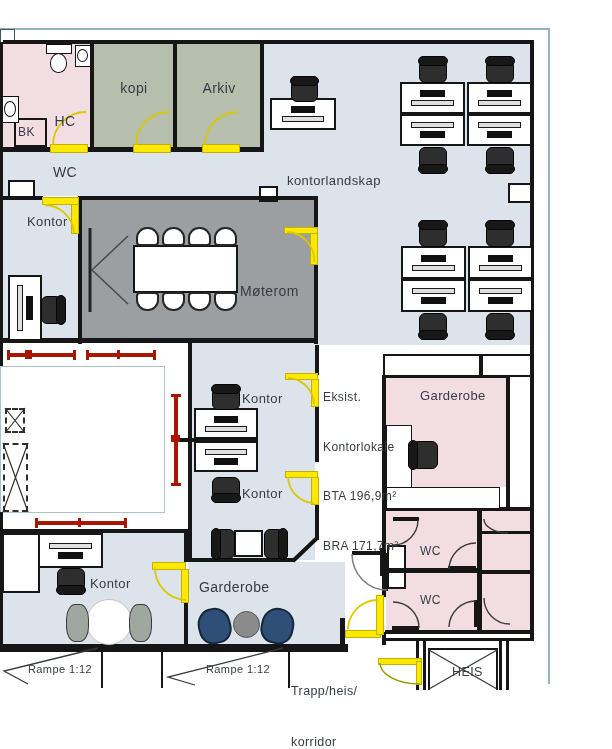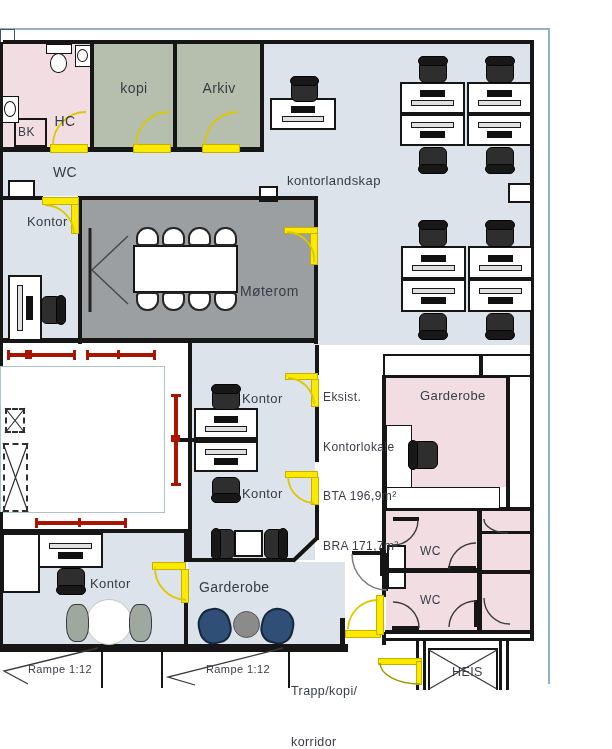--- a/index.html
+++ b/index.html
@@ -322,18 +322,18 @@
     <div>BRA 171,7m²</div>
   </div>
   <div class="lbl" style="left:420px;top:388px;font-size:13px;">Garderobe</div>
   <div class="lbl" style="left:420px;top:544px;font-size:12px;">WC</div>
   <div class="lbl" style="left:420px;top:593px;font-size:12px;">WC</div>
   <div class="lbl" style="left:90px;top:576px;font-size:13px;">Kontor</div>
   <div class="lbl" style="left:199px;top:579px;font-size:14px;">Garderobe</div>
   <div class="lbl" style="left:28px;top:663px;font-size:11px;">Rampe 1:12</div>
   <div class="lbl" style="left:206px;top:663px;font-size:11px;">Rampe 1:12</div>
   <div class="lbl" style="left:291px;top:649px;font-size:12.5px;line-height:17px;">
-    <div>Trapp/kopi/</div>
+    <div>Trapp/heis/</div>
     <div>korridor</div>
   </div>
   <div class="lbl" style="left:452px;top:665px;font-size:12.5px;">HEIS</div>
 
 </div>
 
 </body></html>

